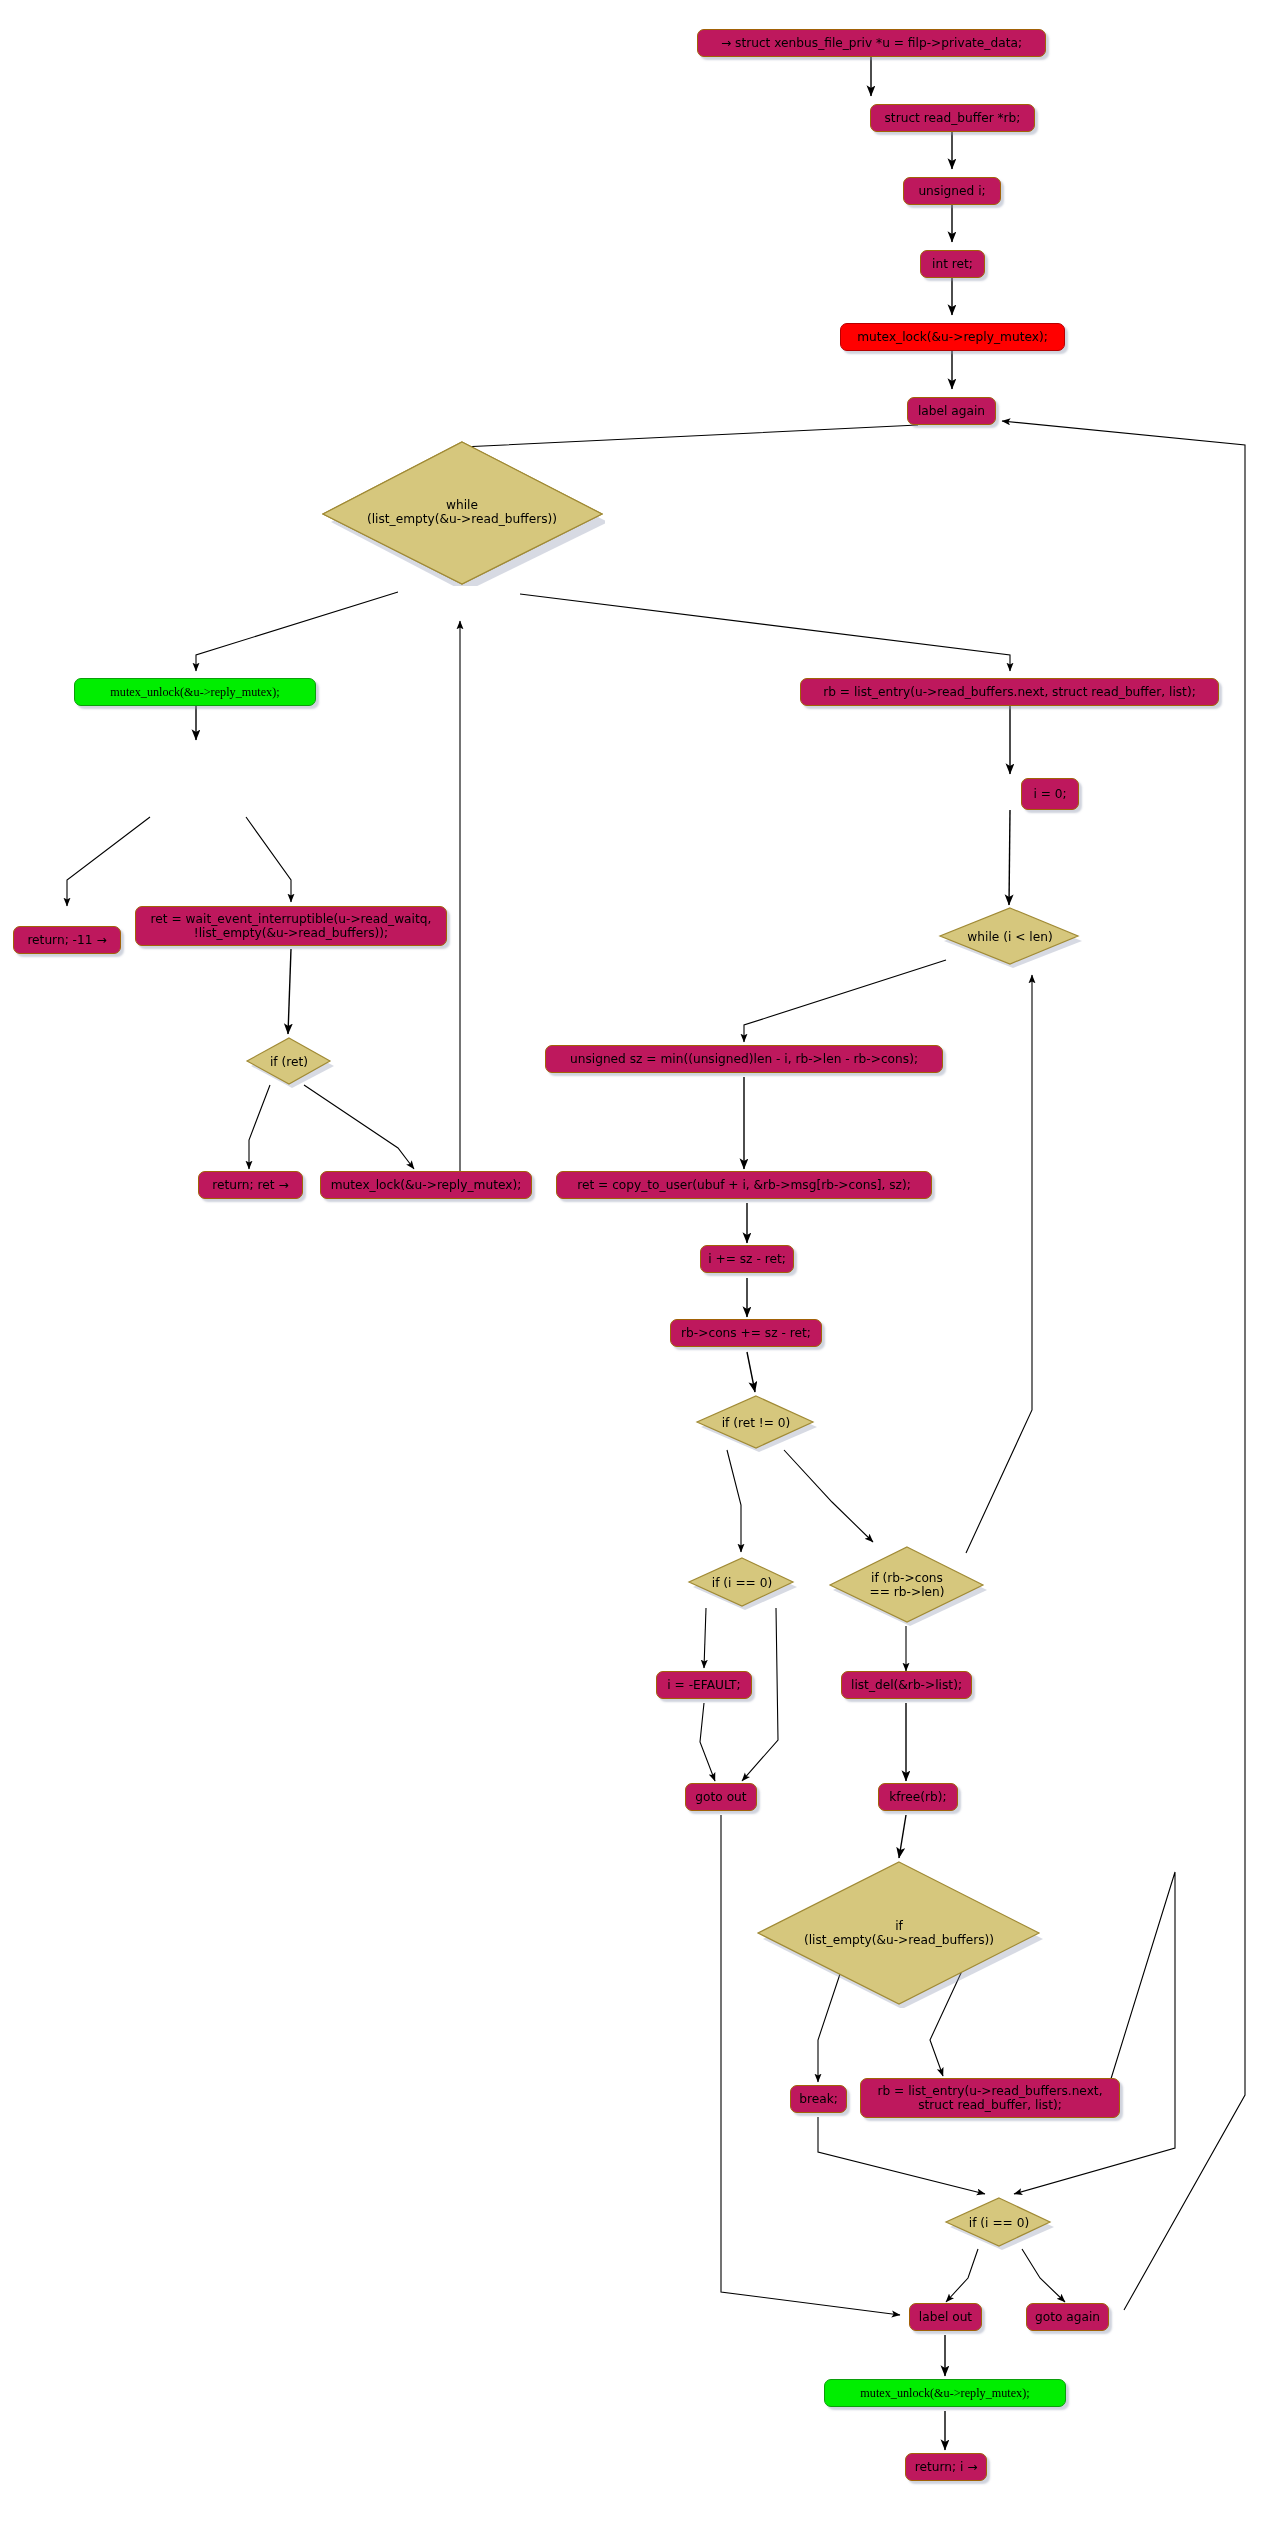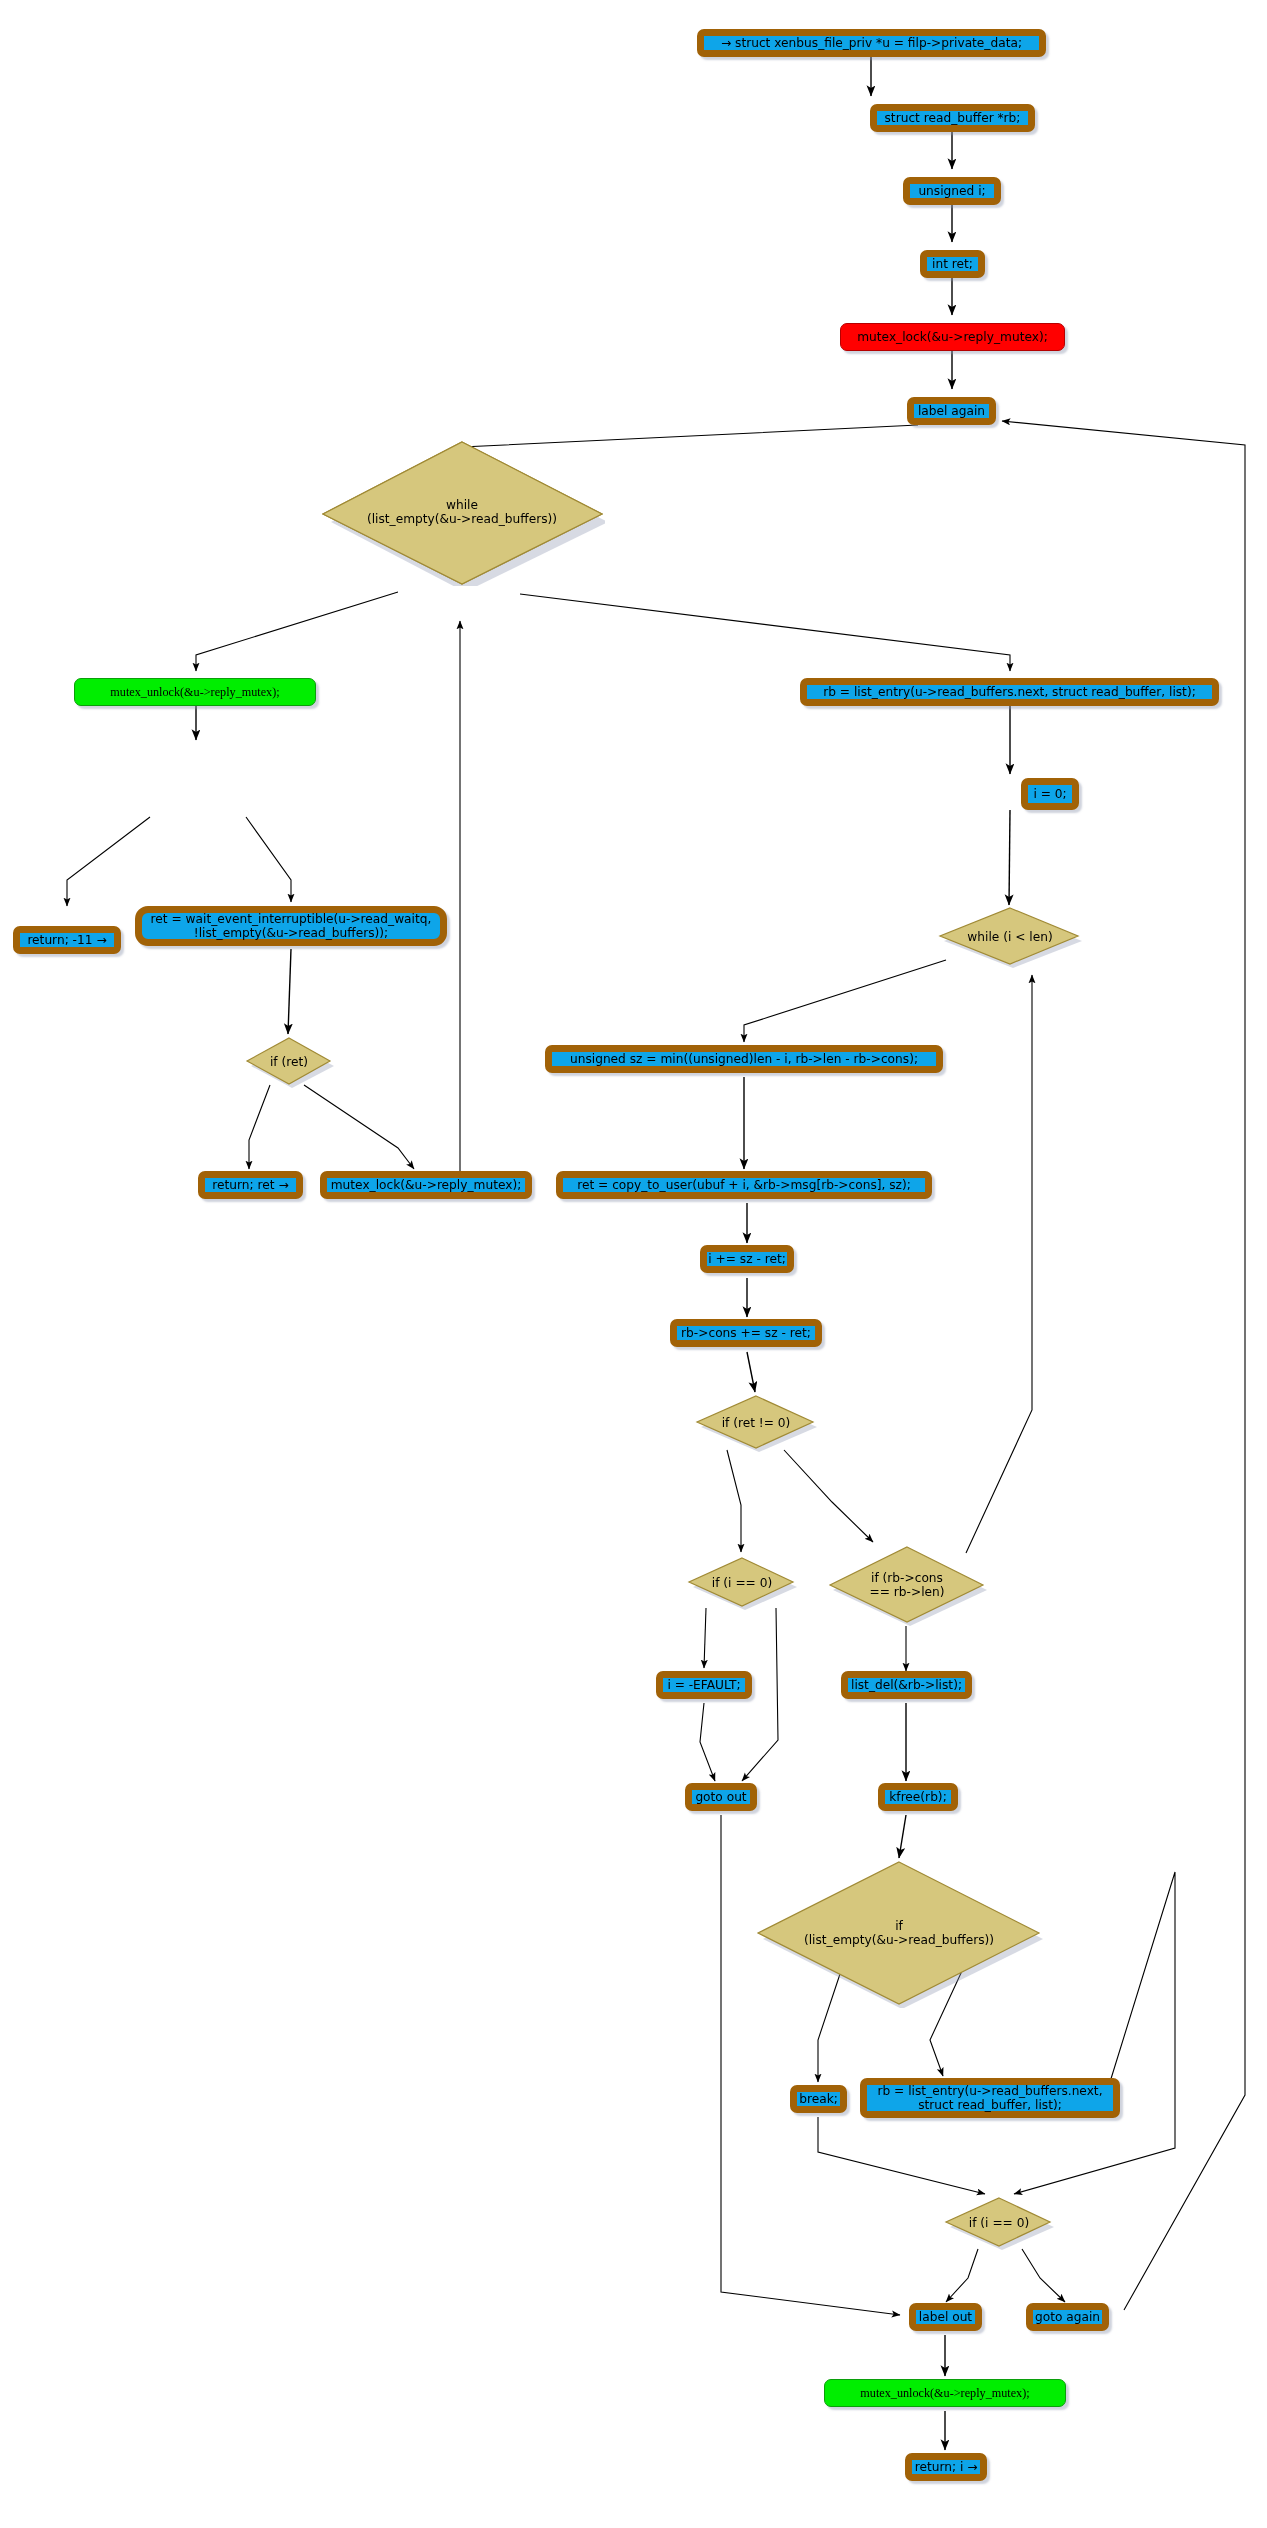--- a/index.html
+++ b/index.html
@@ -32,22 +32,22 @@
     align-items: center;
     justify-content: center;
     text-align: center;
     line-height: 1.18;
     white-space: pre;
     color: #000000;
     z-index: 3;
   }
   
   .rect {
-    background: #0ea5e9;
-    border: 7px solid #a16207;
+    background: #be185d;
+    border: 1px solid #a16207;
     border-radius: 7px;
     box-shadow: 3px 3px 2px rgba(140,150,175,0.42);
     padding: 3px 7px;
   }
   .rect.lock {
     background: #ff0000;
     border: 1px solid #b60000;
   }
   .rect.unlock {
     background: #00ee00;
@@ -236,21 +236,21 @@
     </svg>
     <span class="dlabel">while
 (list_empty(&amp;u-&gt;read_buffers))</span>
   </div>
 
   <div class="node rect unlock fs12" style="left:74px; top:678px; width:242px; height:28px;">mutex_unlock(&amp;u-&gt;reply_mutex);</div>
 
 
   <div class="node rect fs12" style="left:13px; top:910px; width:108px; height:28px;margin-top:16px;">return; -11 →</div>
 
-  <div class="node rect fs12" style="left:135px; top:906px; width:312px; height:40px;border-radius:13px;">ret = wait_event_interruptible(u-&gt;read_waitq,
+  <div class="node rect fs12" style="left:135px; top:906px; width:312px; height:40px;">ret = wait_event_interruptible(u-&gt;read_waitq,
 !list_empty(&amp;u-&gt;read_buffers));</div>
 
   <div class="node diamond fs12" style="left:244px; top:1036px; width:90px; height:52px;">
     <svg class="dshape" viewBox="0 0 90 52" preserveAspectRatio="none">
       <polygon points="45,5 87,27 45,49 4,27" fill="#8c96af" opacity="0.35" transform="translate(3,3)"></polygon>
       <polygon points="45,2 86,25 45,48 3,25" fill="#d6c77d" stroke="#a08a35" stroke-width="1.2"></polygon>
     </svg>
     <span class="dlabel">if (ret)</span>
   </div>
 

